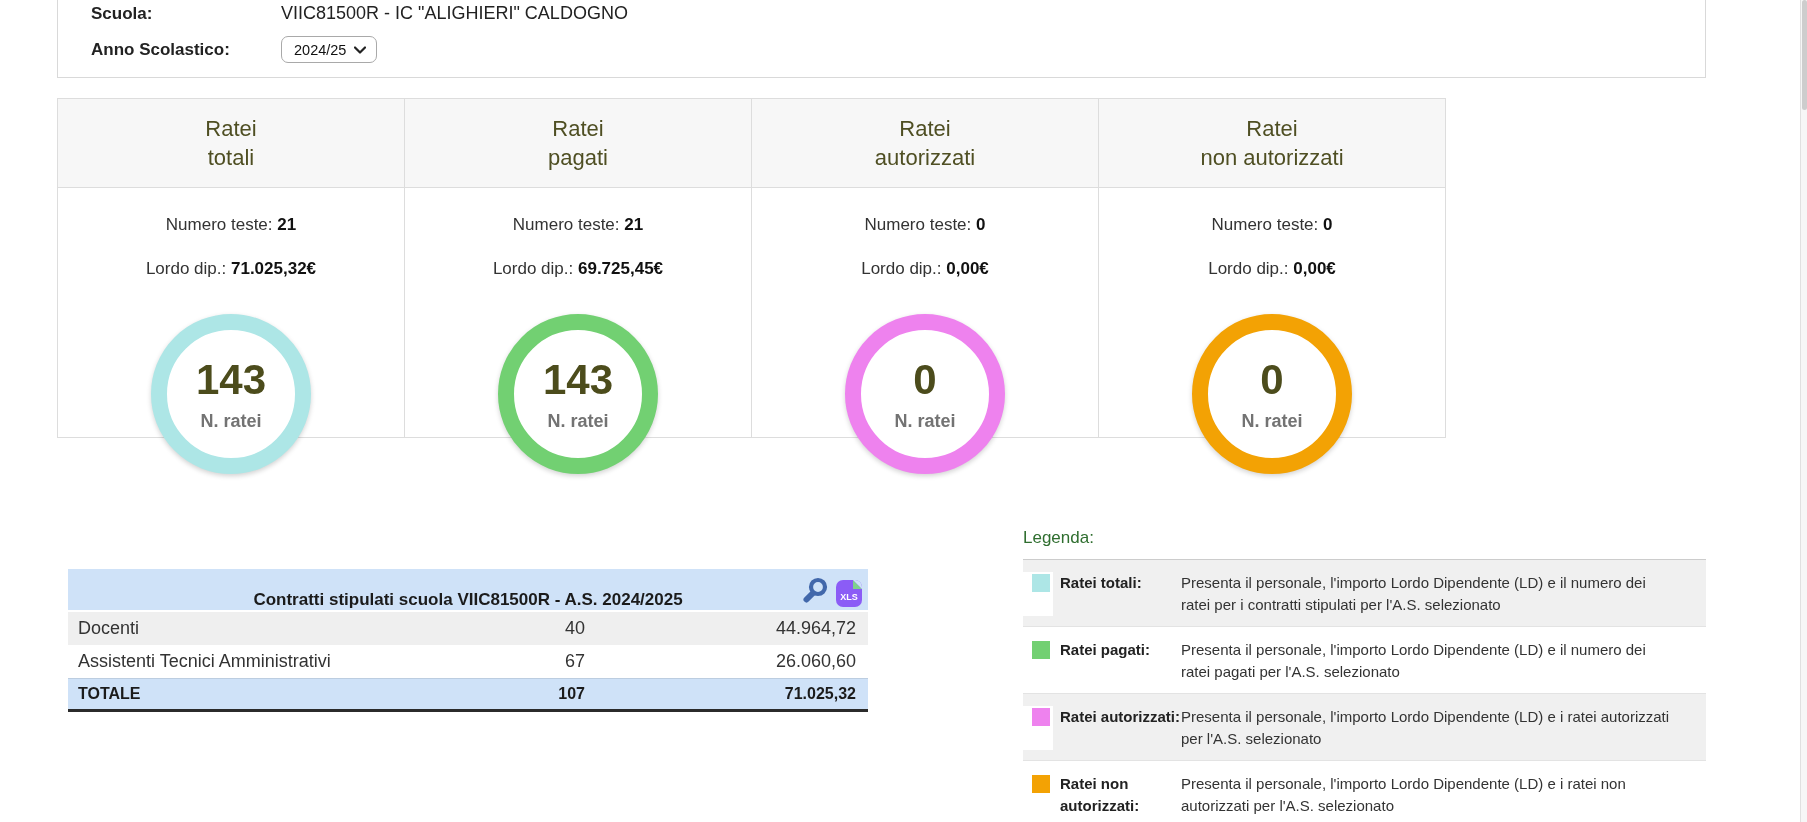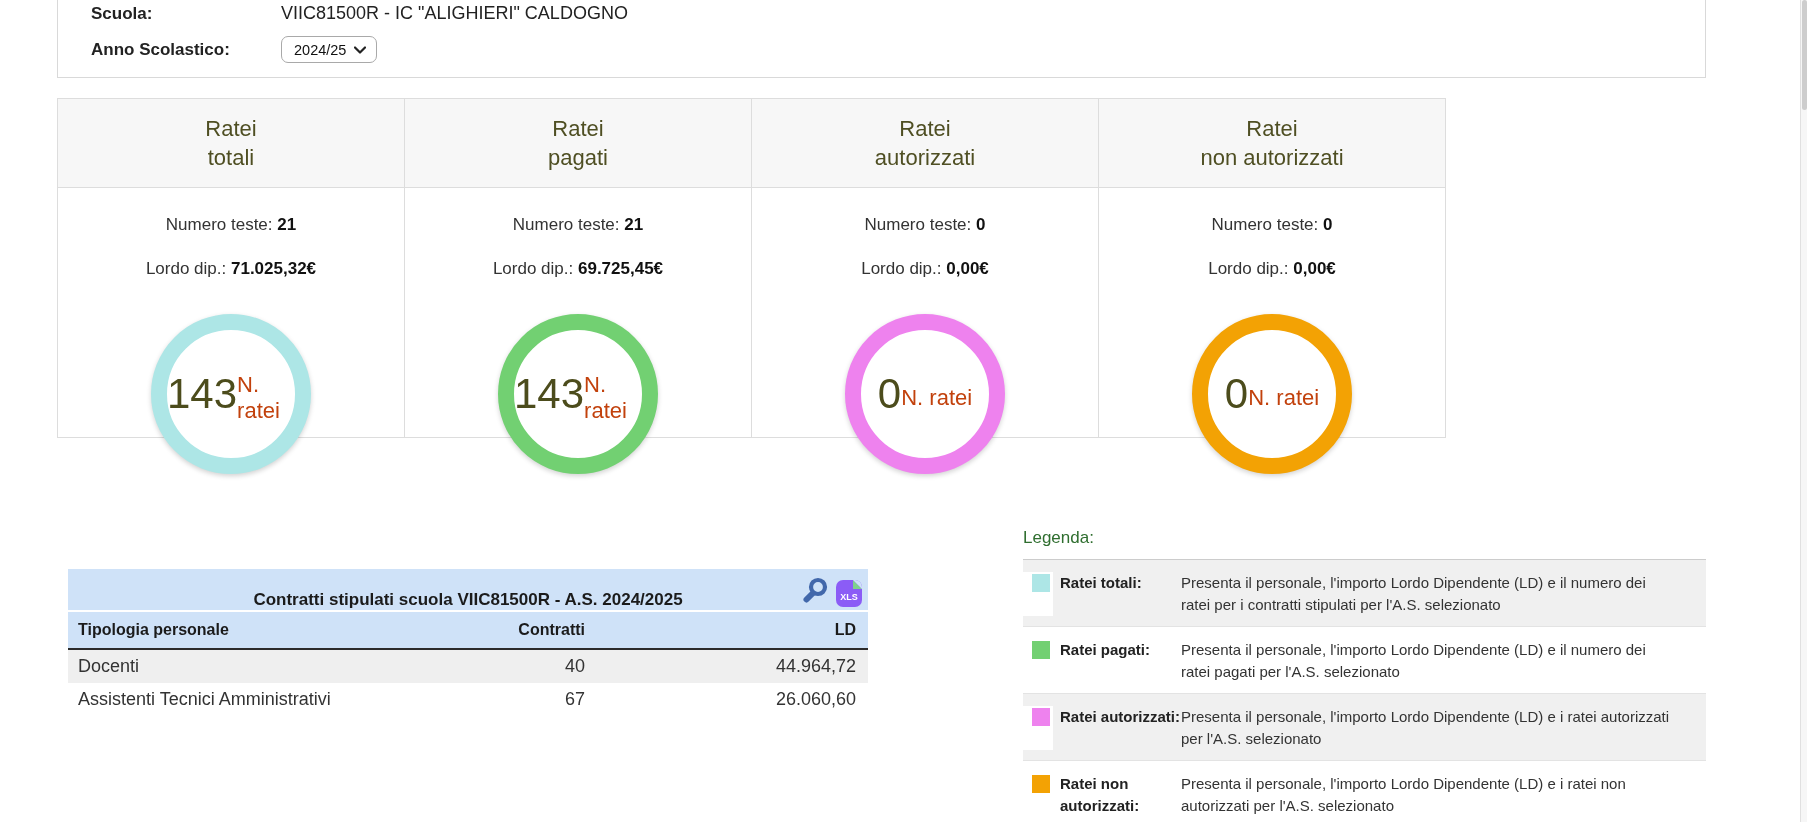--- a/index.html
+++ b/index.html
@@ -37,26 +37,27 @@
     font-size:22px; line-height:29px; color:#4f4f23; text-align:center;
   }
   .card-body { text-align:center; }
   .kpi-line { font-size:17px; color:#333; }
   .kpi-line b { color:#111; }
   .kpi-teste { padding-top:27px; }
   .kpi-lordo { margin-top:24px; }
   .circle {
     position:absolute; left:50%; top:215px; transform:translateX(-50%);
     width:160px; height:160px; border:16px solid #ccc; border-radius:50%;
-    background:#fff; z-index:2; display:flex; flex-direction:row;
+    background:#fff; z-index:2; display:flex; flex-direction:column;
     align-items:center; justify-content:center;
     box-shadow:0 2px 5px rgba(0,0,0,.18);
+    font-weight:bold;
   }
   .circle-num { font-size:42px; color:#4c4c1c; line-height:46px; }
-  .circle-label { font-size:22px; color:#c2410c; margin-top:8px; }
+  .circle-label { font-size:18px; color:#737373; margin-top:8px; }
 
   
   .ctable { position:absolute; left:68px; top:569px; width:800px; }
   .ctable-title {
     position:relative; height:43px; background:#cfe2f8; border-bottom:2px solid #fff;
     display:flex; align-items:flex-end; justify-content:center;
     font-size:17px; font-weight:bold; color:#1b1b1b;
   }
   .ctable-icons { position:absolute; right:6px; top:7px; display:flex; align-items:center; gap:6px; }
   .icon-btn { cursor:pointer; display:block; }
@@ -195,35 +196,35 @@
             <line x1="11.5" y1="17.5" x2="5.5" y2="23.5" stroke="#4268ab" stroke-width="6" stroke-linecap="round"></line>
           </svg>
         </span>
         <span class="icon-btn xls-icon">
           <span class="fold-green"></span>
           <span class="fold-white"></span>
           <span class="xls-text">XLS</span>
         </span>
       </span>
     </div>
-    <div class="crow ctable-head">
-      <div>Tipologia personale</div>
-      <div>Contratti</div>
-      <div>LD</div>
-    </div>
     <div class="crow crow-data row-alt">
       <div>Docenti</div>
       <div>40</div>
       <div>44.964,72</div>
     </div>
     <div class="crow crow-data">
       <div>Assistenti Tecnici Amministrativi</div>
       <div>67</div>
       <div>26.060,60</div>
     </div>
+    <div class="crow crow-total">
+      <div>TOTALE</div>
+      <div>107</div>
+      <div>71.025,32</div>
+    </div>
   </div>
 
   <div class="legend">
     <div class="legend-title">Legenda:</div>
     <div class="legend-list">
 
       <div class="legend-row alt">
         <div class="legend-swatch-cell">
           <span class="legend-swatch" style="background-color: rgb(173, 230, 230);"></span>
         </div>

